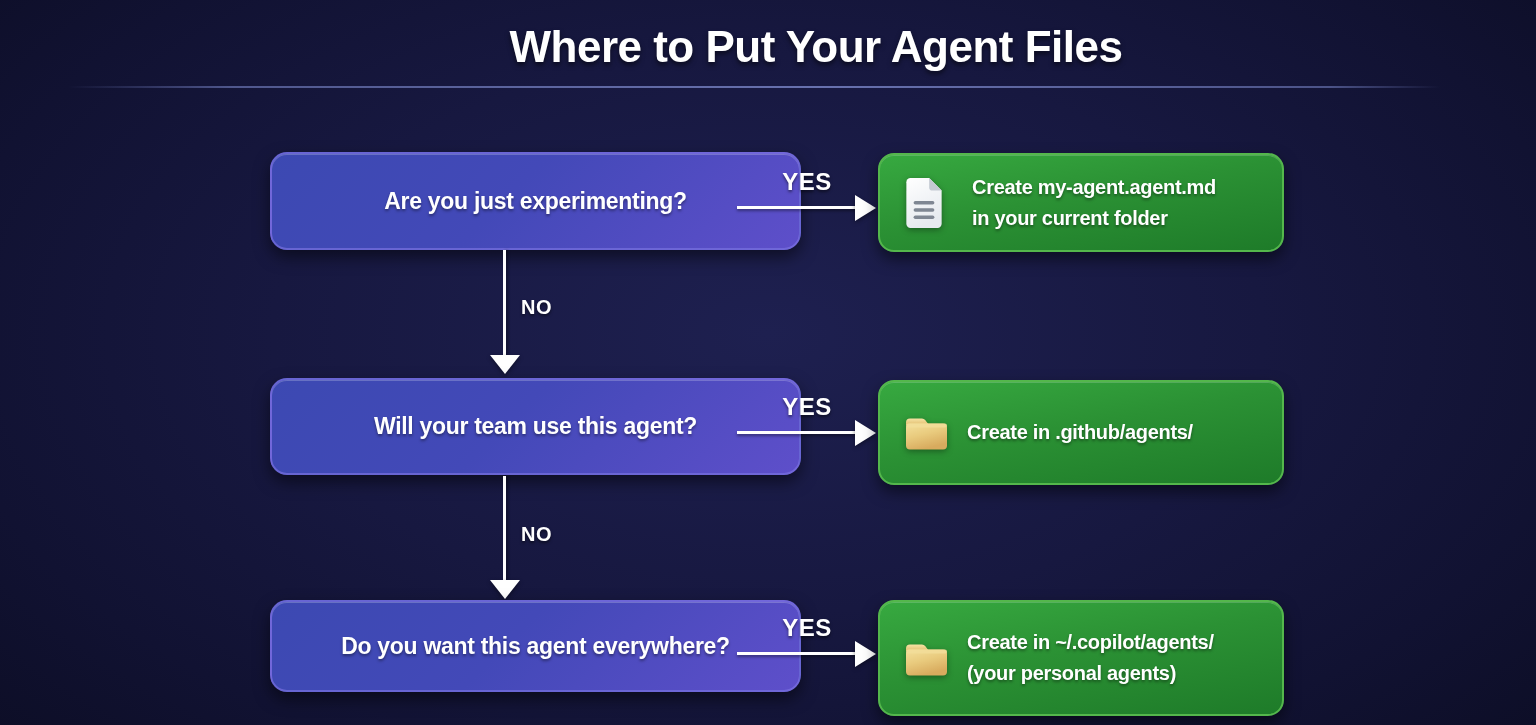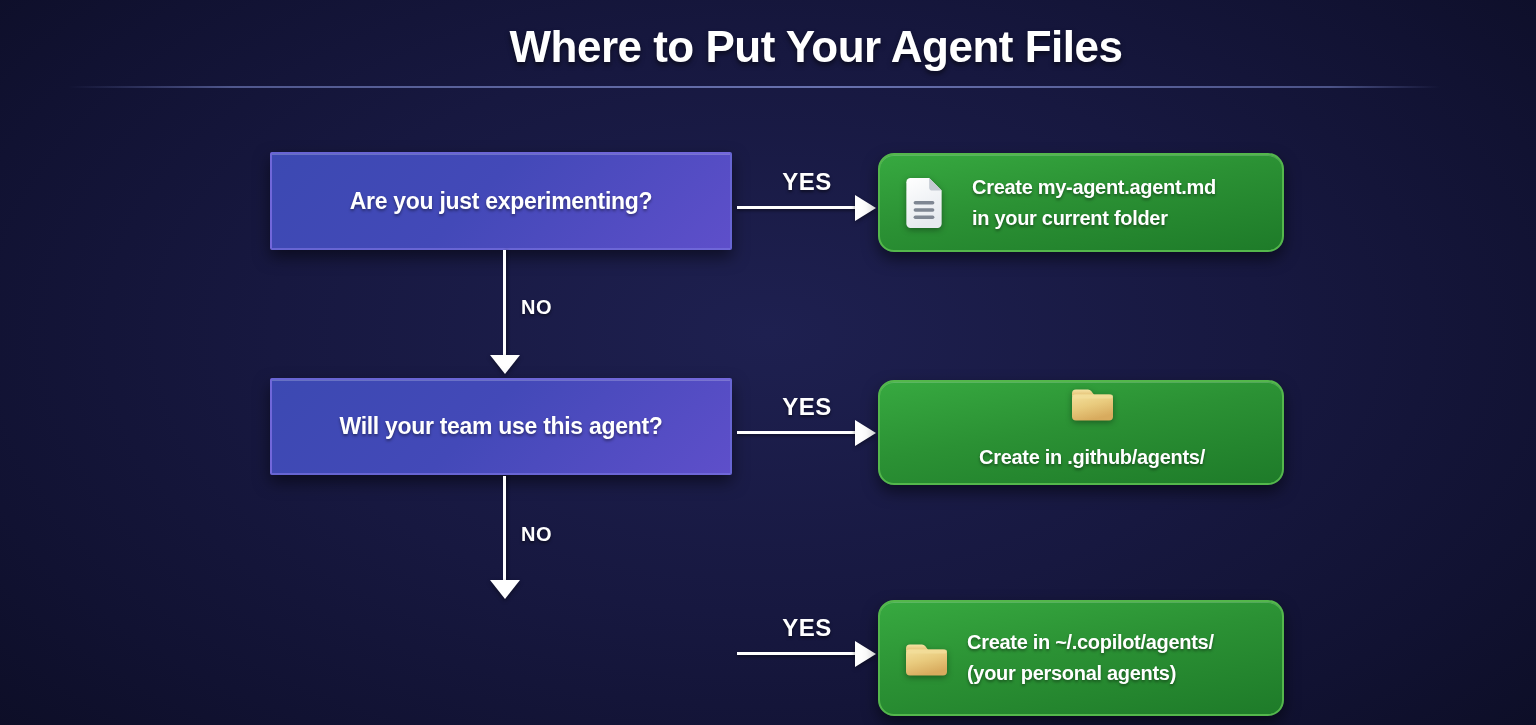--- a/index.html
+++ b/index.html
@@ -12,42 +12,42 @@
     position:absolute;top:22px;left:0;width:100%;text-align:center;
     color:#ffffff;font-size:44px;font-weight:700;letter-spacing:-0.5px;
     text-shadow:0 3px 5px rgba(0,0,0,.55);
     margin-left:48px;
   }
   .divider{
     position:absolute;top:86px;left:68px;width:1372px;height:2px;
     background:linear-gradient(90deg, rgba(90,99,156,0) 0%, rgba(90,99,156,.85) 12%, rgba(108,118,180,.95) 55%, rgba(90,99,156,.8) 92%, rgba(90,99,156,0) 100%);
   }
   .qbox{
-    position:absolute;left:270px;width:462px;border-radius:2px;
+    position:absolute;left:270px;width:531px;border-radius:17px;
     background:linear-gradient(135deg,#3c49b2 0%,#4349b8 45%,#5e4fca 100%);
     border:2px solid rgba(126,117,228,.65);
     box-shadow:0 7px 16px rgba(0,0,0,.5), inset 0 1px 0 rgba(255,255,255,.22);
     display:flex;align-items:center;justify-content:center;box-sizing:border-box;
   }
   .qbox .qtext{
     color:#ffffff;font-size:23px;font-weight:700;letter-spacing:-0.3px;white-space:nowrap;
     text-shadow:0 2px 3px rgba(0,0,0,.4);
   }
   .q1{top:152px;height:98px;}
   .q2{top:378px;height:97px;}
   .q3{top:600px;height:92px;}
   .gbox{
     position:absolute;left:878px;width:406px;border-radius:16px;
     background:linear-gradient(170deg,#37a940 0%,#2b9134 45%,#1e7b29 100%);
     border:2px solid #54b74c;
     box-shadow:0 7px 15px rgba(0,0,0,.5), inset 0 1px 0 rgba(255,255,255,.18);
     display:flex;align-items:center;box-sizing:border-box;padding-left:22px;gap:17px;
   }
   .g1{top:153px;height:99px;gap:26px;}
-  .g2{top:380px;height:105px;flex-direction:column;}
+  .g2{top:380px;height:105px;}
   .g3{top:600px;height:116px;}
   .gtext{display:flex;flex-direction:column;justify-content:center;}
   .gline{
     color:#ffffff;font-size:20px;font-weight:700;letter-spacing:-0.3px;line-height:31px;white-space:nowrap;
     text-shadow:0 2px 3px rgba(0,0,0,.4);
   }
   .icon-wrap{flex:0 0 auto;display:flex;align-items:center;filter:drop-shadow(0 2px 3px rgba(0,0,0,.35));}
   
   .yes-label{
     position:absolute;color:#ffffff;font-size:24px;font-weight:700;letter-spacing:.5px;
@@ -145,20 +145,23 @@
       </svg>
     </span>
     <span class="gtext">
       <span class="gline">Create in .github/agents/</span>
     </span>
   </div>
   <div class="vline vl2"></div>
   <div class="vhead vh2"></div>
   <div class="no-label nl2">NO</div>
 
+  <div class="qbox q3">
+    <span class="qtext">Do you want this agent everywhere?</span>
+  </div>
   <div class="yes-label yl3">YES</div>
   <div class="hline hl3"></div>
   <div class="hhead hh3"></div>
   <div class="gbox g3">
     <span class="icon-wrap">
       <svg width="48" height="43" viewBox="0 0 48 42">
         <path d="M4 11 A4 4 0 0 1 8 7 H20 A4 4 0 0 1 23.2 8.6 L27 13.5 H4 Z" fill="url(#folderTabGrad)"></path>
         <rect x="4" y="12" width="41" height="26" rx="4" fill="url(#folderGrad)"></rect>
         <rect x="4" y="12" width="41" height="4" rx="2" fill="#f2dd9a" opacity="0.8"></rect>
       </svg>

